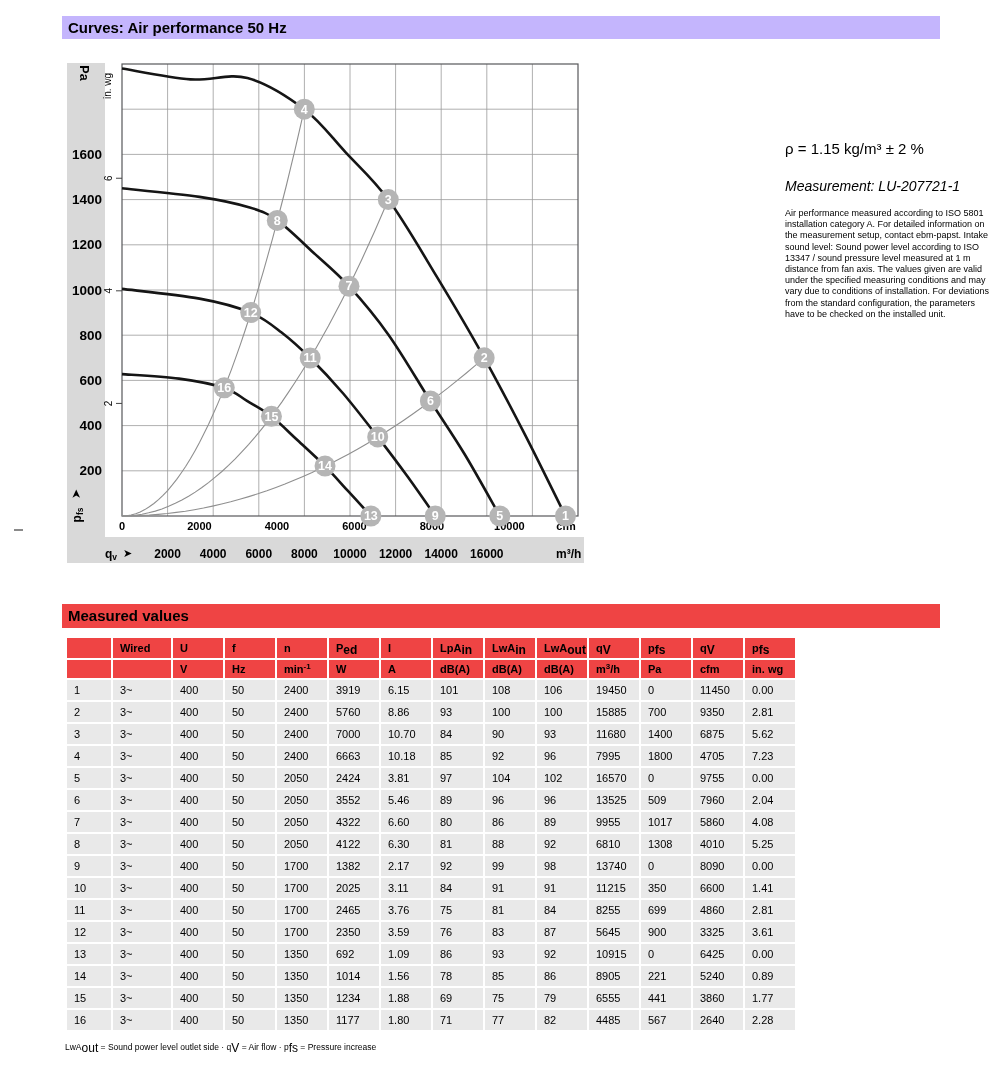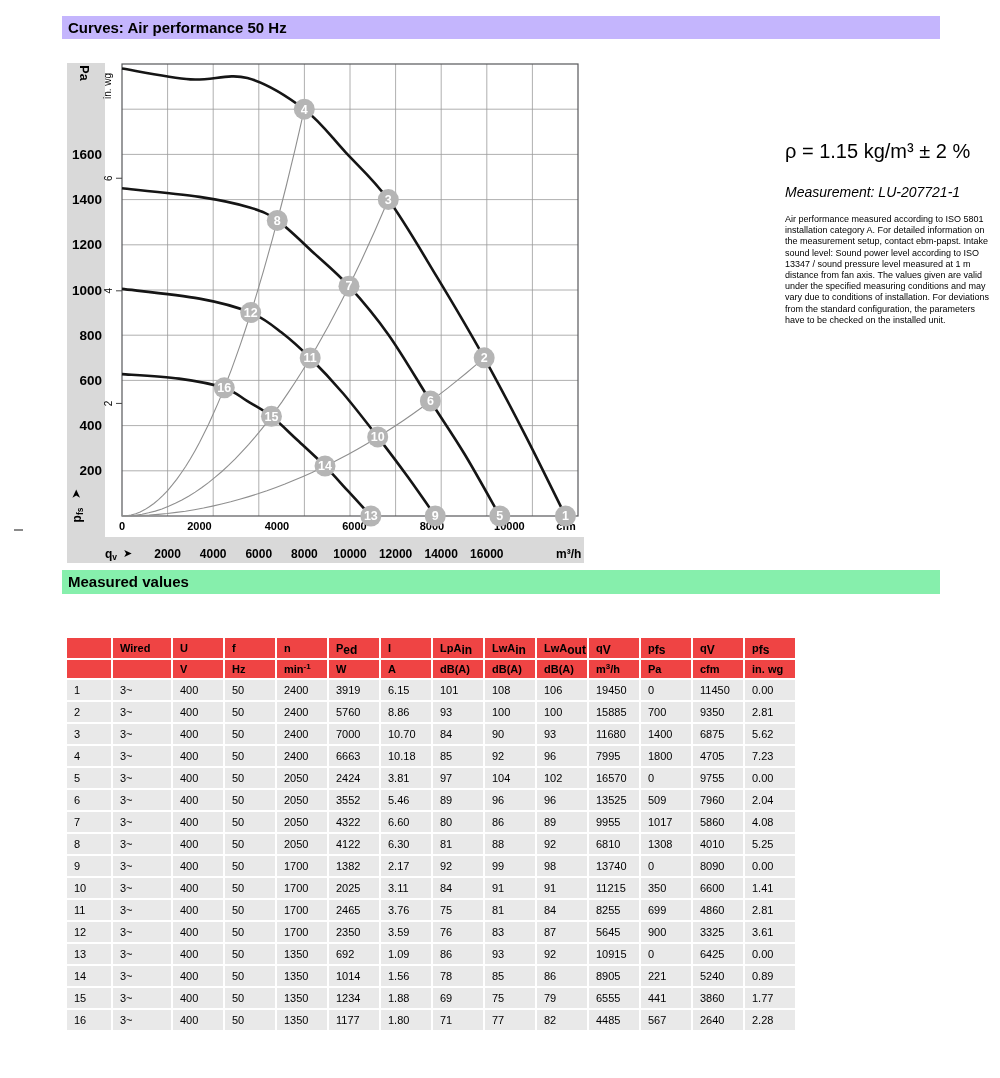--- a/index.html
+++ b/index.html
@@ -1,23 +1,23 @@
 <!DOCTYPE html>
 <html><head>
 <meta charset="utf-8">
 <style>
   html,body{margin:0;padding:0;background:#fff;}
   body{width:1000px;height:1078px;position:relative;font-family:"Liberation Sans",sans-serif;color:#000;overflow:hidden;}
   .title-bar{position:absolute;left:62px;top:16px;width:878px;height:23px;background:#c4b5fd;
     font-weight:bold;font-size:15px;line-height:23px;padding-left:6px;box-sizing:border-box;}
-  .section-bar{position:absolute;left:62px;top:570px;width:878px;height:24px;background:#86efac;
+  .section-bar{position:absolute;left:62px;top:604px;width:878px;height:24px;background:#ef4444;
     font-weight:bold;font-size:15px;line-height:24px;padding-left:6px;box-sizing:border-box;}
   #chart{position:absolute;left:0;top:0;}
   .right-block{position:absolute;left:785px;top:140px;width:208px;}
-  .density{font-size:20px;margin-bottom:21px;}
+  .density{font-size:15px;margin-bottom:21px;}
   .measurement{font-size:14px;margin-bottom:14px;font-style:italic;}
   .note{font-size:9px;line-height:11.2px;}
   .table-wrap{position:absolute;left:65px;top:636px;}
   table{border-collapse:separate;border-spacing:2px;table-layout:fixed;}
   th,td{font-size:11px;padding:0 0 0 7px;text-align:left;overflow:hidden;white-space:nowrap;}
   th{background:#ef4444;font-weight:bold;height:20px;}
   tr.units th{height:18px;}
   td{background:#e9e9e9;height:20px;font-weight:normal;}
   sub{font-size:12px;vertical-align:-2px;line-height:0;}
   sup{font-size:8px;vertical-align:4px;line-height:0;}
@@ -496,13 +496,14 @@
           <td>4485</td>
           <td>567</td>
           <td>2640</td>
           <td>2.28</td>
         </tr>
       </tbody>
     </table>
 </div>
 
 <div class="footnotes">
+  <div id="fn2">LwA<sub>out</sub> = Sound power level outlet side · q<sub>V</sub> = Air flow · p<sub>fs</sub> = Pressure increase</div>
 </div>
 
 </body></html>

